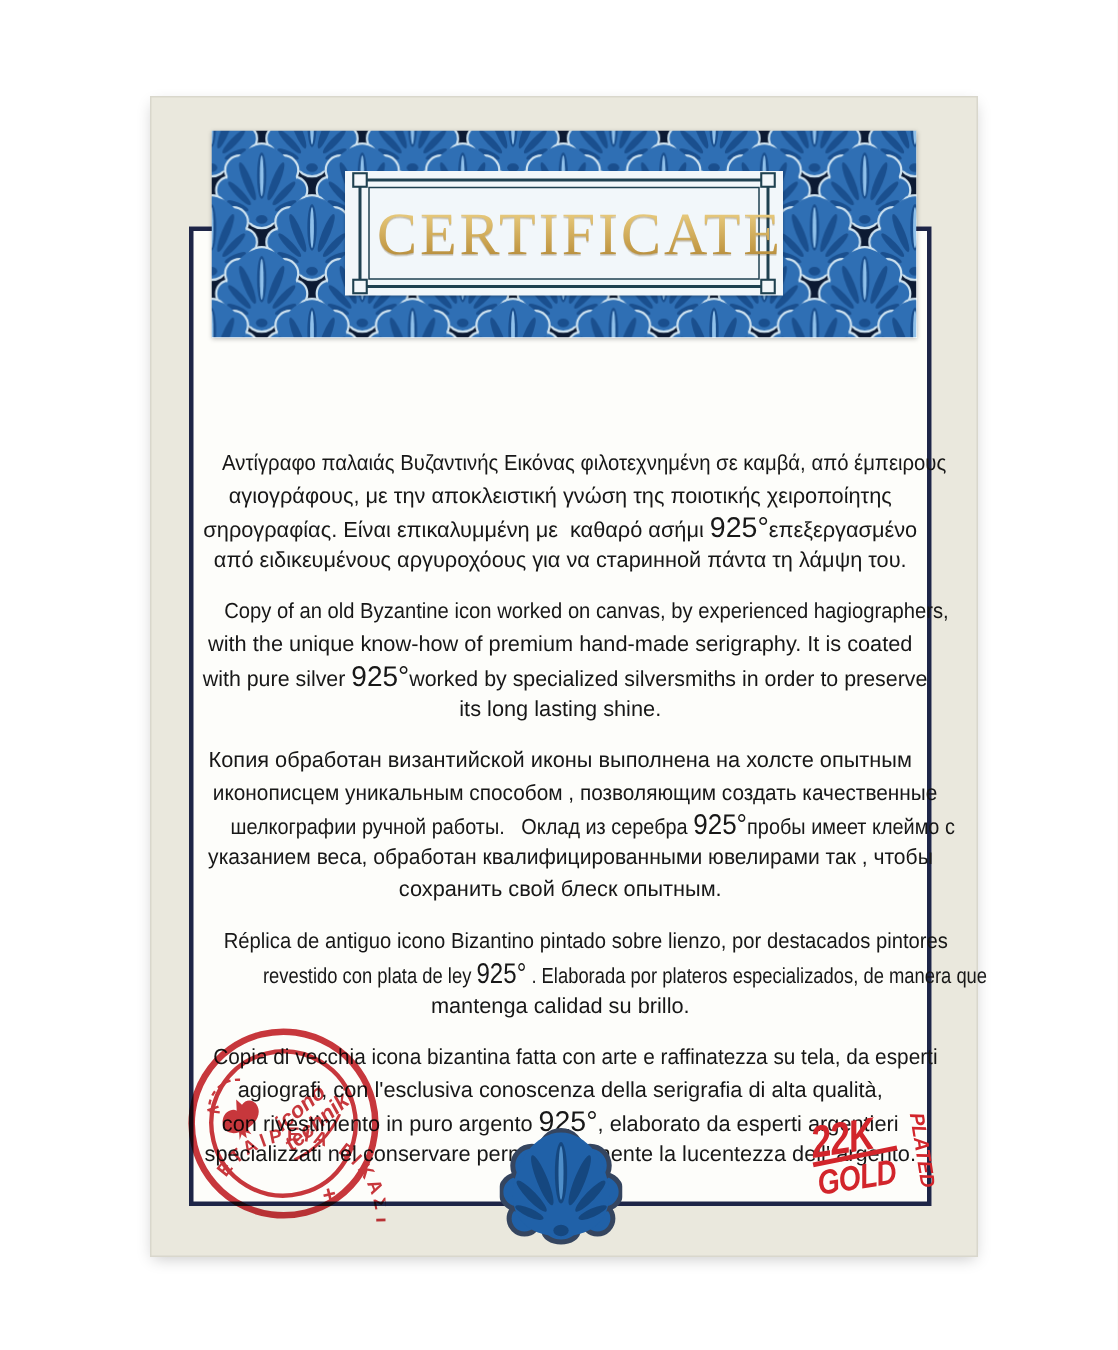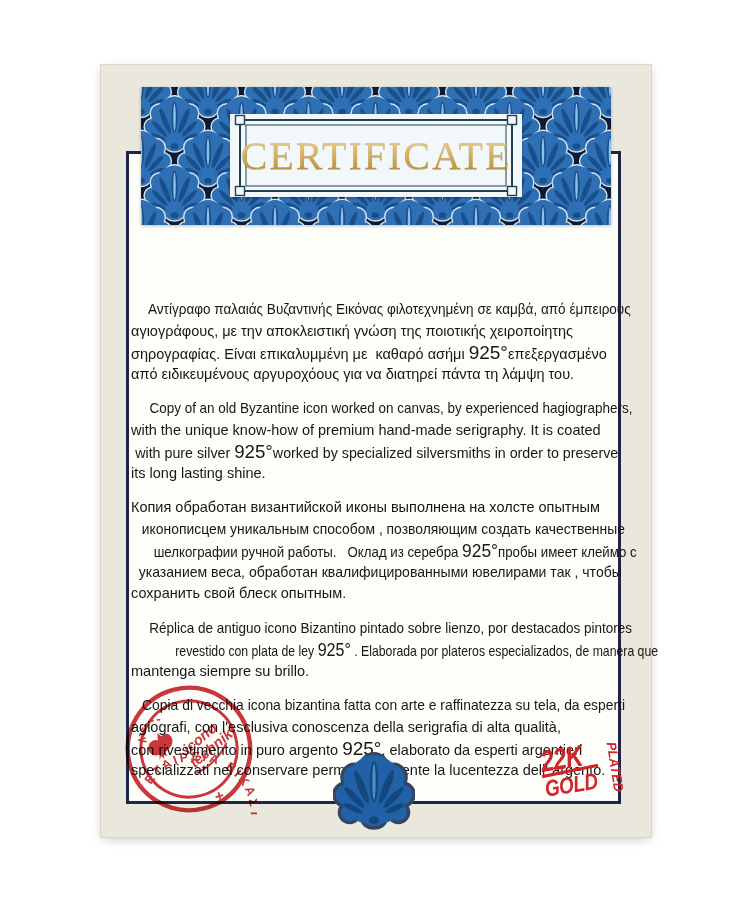--- a/index.html
+++ b/index.html
@@ -16,29 +16,29 @@
         border:3px solid #1e2547;background:#fdfdfa;}
 
   
   .banner{position:absolute;left:40px;top:22px;width:470px;height:138px;z-index:3;
         box-shadow:0 1px 3px rgba(0,0,0,.25);}
   .banner svg.bg{position:absolute;inset:0;}
 
   .title-box{position:absolute;left:89px;top:27px;width:292px;height:83px;
         background:#f2f7fa;box-shadow:0 1px 2px rgba(0,0,0,.3);}
   .title-box svg.border{position:absolute;inset:0;}
-  .title{position:absolute;inset:0;text-align:center;line-height:83px;
+  .title{position:absolute;inset:0;text-align:right;line-height:83px;
         font-family:"Liberation Serif",serif;font-size:40px;font-weight:500;letter-spacing:2px;
         background:linear-gradient(180deg,#fdf3c8 4%,#ecd084 30%,#c49b47 62%,#8a6526 88%,#6e4f1e 100%);
         -webkit-background-clip:text;background-clip:text;color:transparent;
         filter:drop-shadow(0 1px 0 rgba(110,79,30,.35));}
 
   
   .paragraphs{position:absolute;left:30px;top:234px;width:485px;z-index:2;
-        color:#171717;font-size:14.5px;}
+        text-align:center;color:#171717;font-size:14.5px;}
   .para{margin:0 0 13px 0;}
   .pline{line-height:21.5px;height:21.5px;}
   .lw{display:inline-block;white-space:pre;line-height:21.5px;transform-origin:50% 50%;}
   .num{font-size:19px;font-weight:400;line-height:21.5px;}
 
   
   .stamp{position:absolute;left:20px;top:616px;width:136px;height:136px;z-index:6;
         mix-blend-mode:multiply;opacity:.92;}
   .emblem{position:absolute;left:232px;top:678px;width:82px;height:88px;z-index:5;}
   .badge{position:absolute;left:438px;top:674px;width:84px;height:68px;z-index:5;}
@@ -111,39 +111,39 @@
         </svg>
         <div class="title">CERTIFICATE</div>
       </div>
     </div>
 
     <div class="paragraphs">
         <div class="para">
           <div class="pline"><span class="lw" style="transform: scaleX(0.934);">Αντίγραφο παλαιάς Βυζαντινής Εικόνας φιλοτεχνημένη σε καμβά, από έμπειρους</span></div>
           <div class="pline"><span class="lw">αγιογράφους, με την αποκλειστική γνώση της ποιοτικής χειροποίητης</span></div>
           <div class="pline"><span class="lw">σηρογραφίας. Είναι επικαλυμμένη με  καθαρό ασήμι <span class="num">925°</span>επεξεργασμένο</span></div>
-          <div class="pline"><span class="lw">από ειδικευμένους αργυροχόους για να διατηρεί πάντα τη λάμψη του.</span></div>
+          <div class="pline"><span class="lw">από ειδικευμένους αργυροχόους για να старинной πάντα τη λάμψη του.</span></div>
         </div>
         <div class="para">
           <div class="pline"><span class="lw" style="transform: scaleX(0.929);">Copy of an old Byzantine icon worked on canvas, by experienced hagiographers,</span></div>
           <div class="pline"><span class="lw">with the unique know-how of premium hand-made serigraphy. It is coated</span></div>
           <div class="pline"><span class="lw" style="transform: scaleX(0.983);">with pure silver <span class="num">925°</span>worked by specialized silversmiths in order to preserve</span></div>
           <div class="pline"><span class="lw">its long lasting shine.</span></div>
         </div>
         <div class="para">
           <div class="pline"><span class="lw">Копия обработан византийской иконы выполнена на холсте опытным</span></div>
           <div class="pline"><span class="lw" style="transform: scaleX(0.957);">иконописцем уникальным способом , позволяющим создать качественные</span></div>
           <div class="pline"><span class="lw" style="transform: scaleX(0.914);">шелкографии ручной работы.   Оклад из серебра <span class="num">925°</span>пробы имеет клеймо с</span></div>
           <div class="pline"><span class="lw" style="transform: scaleX(0.969);">указанием веса, обработан квалифицированными ювелирами так , чтобы</span></div>
           <div class="pline"><span class="lw">сохранить свой блеск опытным.</span></div>
         </div>
         <div class="para">
           <div class="pline"><span class="lw" style="transform: scaleX(0.93);">Réplica de antiguo icono Bizantino pintado sobre lienzo, por destacados pintores</span></div>
           <div class="pline"><span class="lw" style="transform: scaleX(0.845);">revestido con plata de ley <span class="num">925°</span> . Elaborada por plateros especializados, de manera que</span></div>
-          <div class="pline"><span class="lw">mantenga siempre su brillo.</span></div>
+          <div class="pline"><span class="lw">mantenga calidad su brillo.</span></div>
         </div>
         <div class="para">
           <div class="pline"><span class="lw" style="transform: scaleX(0.956);">Copia di vecchia icona bizantina fatta con arte e raffinatezza su tela, da esperti</span></div>
           <div class="pline"><span class="lw">agiografi, con l'esclusiva conoscenza della serigrafia di alta qualità,</span></div>
           <div class="pline"><span class="lw">con rivestimento in puro argento <span class="num">925°</span>, elaborato da esperti argentieri</span></div>
           <div class="pline"><span class="lw">specializzati nel conservare permanentemente la lucentezza dell' argento.</span></div>
         </div>
       </div>
 
     <svg class="stamp" viewBox="0 0 140 140">

